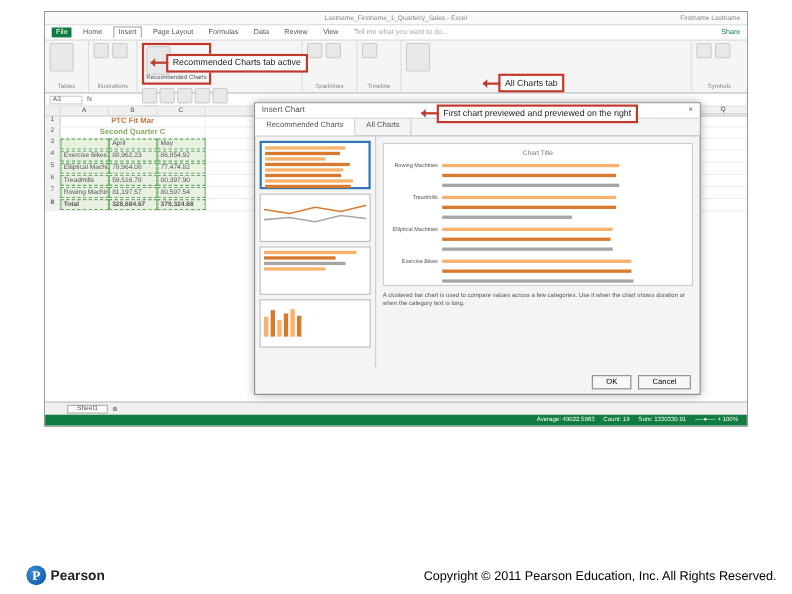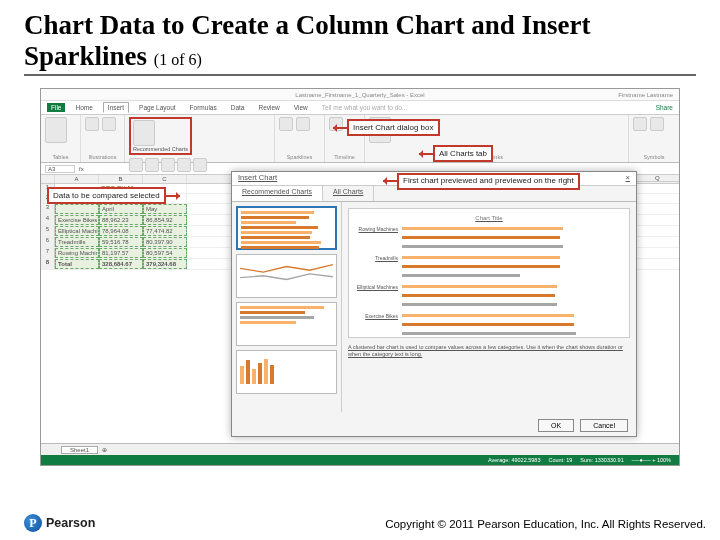--- a/index.html
+++ b/index.html
@@ -32,21 +32,21 @@
   .grid { font-size: 6px; }
   .grid .colhdr { display: flex; background: #f0f0f0; border-bottom: 1px solid #ccc; }
   .grid .ch { width: 44px; text-align: center; border-right: 1px solid #ddd; padding: 1px 0; }
   .grid .ch:first-child { width: 14px; }
   .grid .row { display: flex; border-bottom: 1px solid #eee; }
   .grid .rh { width: 14px; background: #f0f0f0; border-right: 1px solid #ccc; text-align: center; }
   .grid .cell { width: 44px; border-right: 1px solid #eee; padding: 1px 2px; overflow: hidden; white-space: nowrap; }
   .grid .sel { background: #e8f0e0; border: 1px dashed #6a6; }
   .subtitle1 { font-weight: bold; color: #c0763b; font-size: 7px; text-align: center; }
   .subtitle2 { font-weight: bold; color: #8a6; font-size: 7px; text-align: center; }
-  .dialog { position: absolute; top: 82px; left: 190px; width: 406px; height: 266px; background: #f4f4f4; border: 1px solid #888; box-shadow: 0 0 8px rgba(0,0,0,0.3); z-index: 40; font-size: 7px; text-decoration: underline; }
+  .dialog { position: absolute; top: 82px; left: 190px; width: 406px; height: 266px; background: #f4f4f4; border: 1px solid #888; box-shadow: 0 0 8px rgba(0,0,0,0.3); z-index: 40; font-size: 7px; }
   .dlg-title { height: 14px; background: #fff; border-bottom: 1px solid #ccc; padding: 1px 6px; font-size: 7.5px; display: flex; justify-content: space-between; }
   .dlg-tabs { height: 16px; display: flex; background: #f4f4f4; border-bottom: 1px solid #bbb; }
   .dlg-tab { padding: 2px 10px; border-right: 1px solid #ccc; }
   .dlg-tab.active { background: #fff; border-bottom: 1px solid #fff; }
   .dlg-body { display: flex; height: 210px; }
   .dlg-left { width: 110px; border-right: 1px solid #ccc; overflow: hidden; padding: 4px; display: flex; flex-direction: column; gap: 4px; }
   .thumb { width: 100%; height: 44px; background: #fff; border: 1px solid #bbb; padding: 3px; position: relative; }
   .thumb.selected { border: 2px solid #2e75b6; }
   .dlg-right { flex: 1; padding: 6px; overflow: hidden; }
   .dlg-right .chart-title { font-weight: bold; font-size: 8px; margin-bottom: 4px; }
@@ -71,24 +71,20 @@
   .mini-bars div { height: 3px; }
   .mini-cols { display: flex; align-items: flex-end; gap: 2px; height: 30px; }
   .mini-cols div { width: 4px; }
   .mini-line { width: 100%; height: 30px; position: relative; }
   .mini-line svg { width: 100%; height: 100%; }
 </style>
 </head>
 <body>
 
 <div class="slide">
-  <h1 class="title">
-    <span>Chart Data to Create a Column Chart and Insert Sparklines</span>
-    <span class="pagenum">(1 of 6)</span>
-  </h1>
 
   <div class="screenshot">
 
     <div class="ss-titlebar">
       <span>Lastname_Firstname_1_Quarterly_Sales - Excel</span>
       <span class="usr">Firstname Lastname</span>
     </div>
 
     <div class="ss-ribbontab">
       <span class="tab file">File</span>
@@ -333,27 +329,24 @@
           </div>
           <div class="dlg-desc">A clustered bar chart is used to compare values across a few categories. Use it when the chart shows duration or when the category text is long.</div>
         </div>
       </div>
       <div class="dlg-buttons">
         <button class="dlg-btn">OK</button>
         <button class="dlg-btn">Cancel</button>
       </div>
     </div>
 
-    <div class="annotation arrow-right" style="top:98px;left:6px">
-      <span>Data to be compared selected</span>
-    </div>
-    <div class="annotation arrow-left" style="top:30px;left:306px">
-      <span>Insert Chart dialog box</span>
-    </div>
-    <div class="annotation arrow-left" style="top:56px;left:392px">
+    <div class="annotation arrow-left" style="top:38px;left:110px;line-height:1.1">
+      <span>Recommended Charts tab active</span>
+    </div>
+    <div class="annotation arrow-left" style="top:56px;left:412px">
       <span>All Charts tab</span>
     </div>
     <div class="annotation arrow-left" style="top:84px;left:356px;line-height:1.1">
       <span>First chart previewed and previewed on the right</span>
     </div>
 
     <div class="sheet-tabs">
       <div class="sheet-tab">Sheet1</div>
       <span style="margin-left:4px">⊕</span>
     </div>

